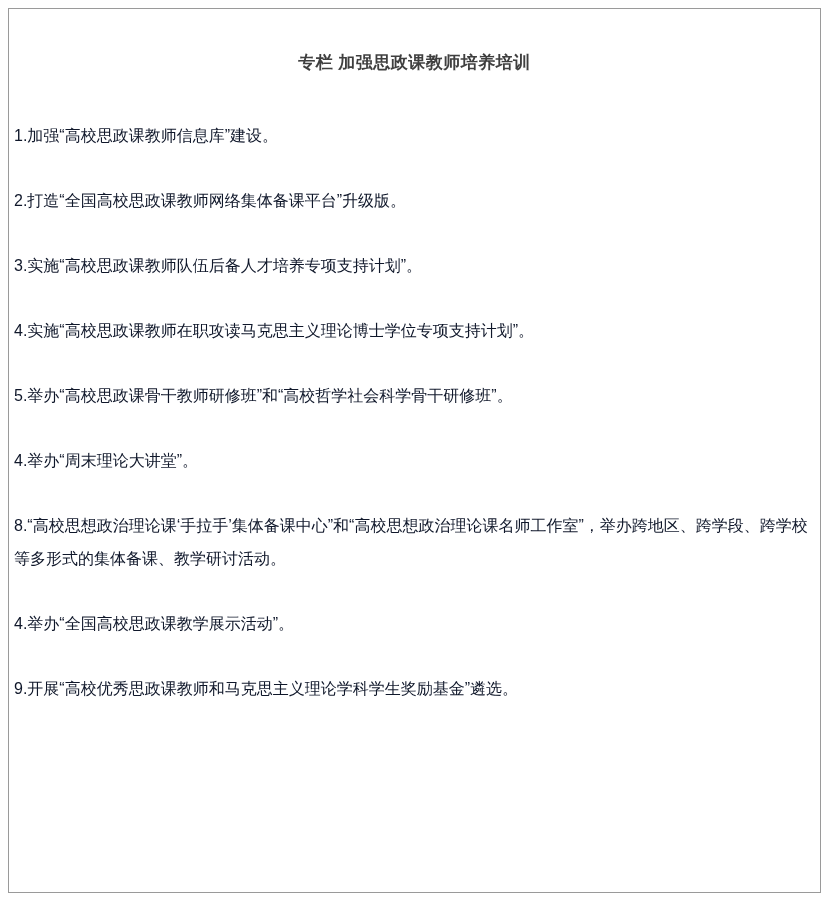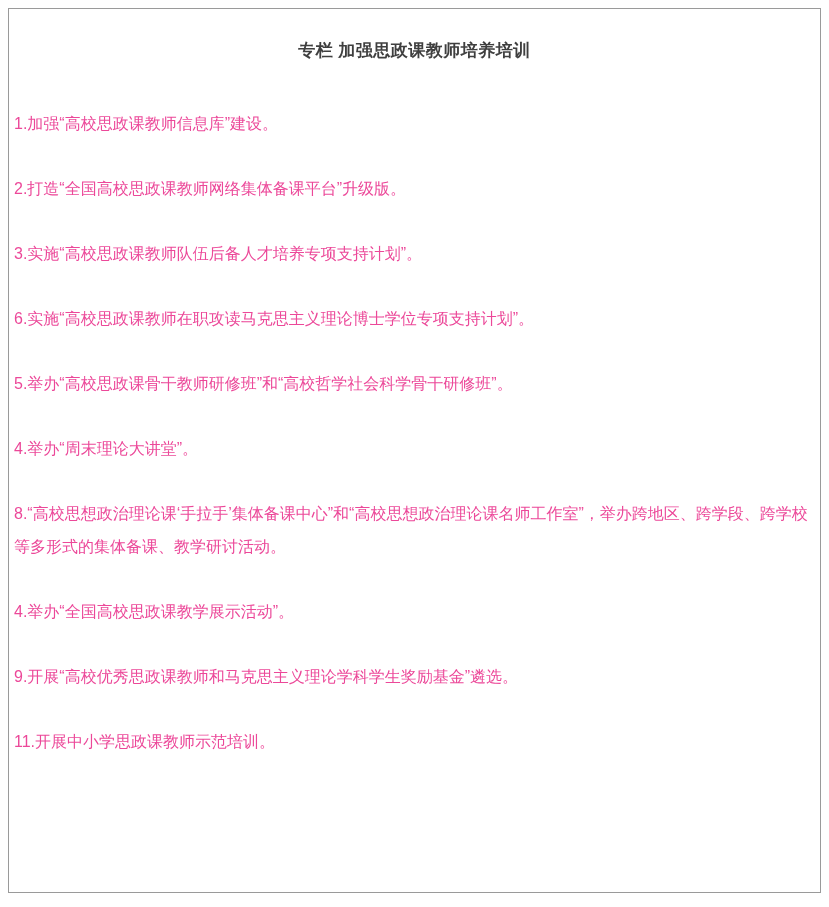--- a/index.html
+++ b/index.html
@@ -17,51 +17,50 @@
   }
   .panel {
     position: absolute;
     left: 8px;
     top: 8px;
     width: 813px;
     height: 885px;
     box-sizing: border-box;
     border: 1px solid #9a9a9a;
     background: #ffffff;
-    padding: 4px 5px;
+    padding: 16px 5px;
     overflow: hidden;
   }
   .panel-title {
     margin: 26px 0 44px 0;
     text-align: center;
     font-size: 17px;
     line-height: 24px;
     font-weight: bold;
     color: #3f3f3f;
     letter-spacing: 0.5px;
   }
   .panel-item {
     margin: 32px 0;
     font-size: 16px;
     line-height: 33px;
-    color: #ec4899;
+    color: #0f172a;
     text-align: left;
     word-break: break-all;
   }
 </style>
 </head>
 <body>
 
 <div class="page">
   <div class="panel">
     <h2 class="panel-title">专栏 加强思政课教师培养培训</h2>
     <p class="panel-item">1.加强“高校思政课教师信息库”建设。</p>
     <p class="panel-item">2.打造“全国高校思政课教师网络集体备课平台”升级版。</p>
     <p class="panel-item">3.实施“高校思政课教师队伍后备人才培养专项支持计划”。</p>
-    <p class="panel-item">6.实施“高校思政课教师在职攻读马克思主义理论博士学位专项支持计划”。</p>
+    <p class="panel-item">4.实施“高校思政课教师在职攻读马克思主义理论博士学位专项支持计划”。</p>
     <p class="panel-item">5.举办“高校思政课骨干教师研修班”和“高校哲学社会科学骨干研修班”。</p>
     <p class="panel-item">4.举办“周末理论大讲堂”。</p>
     <p class="panel-item">8.“高校思想政治理论课‘手拉手’集体备课中心”和“高校思想政治理论课名师工作室”，举办跨地区、跨学段、跨学校等多形式的集体备课、教学研讨活动。</p>
     <p class="panel-item">4.举办“全国高校思政课教学展示活动”。</p>
     <p class="panel-item">9.开展“高校优秀思政课教师和马克思主义理论学科学生奖励基金”遴选。</p>
-    <p class="panel-item">11.开展中小学思政课教师示范培训。</p>
   </div>
 </div>
 
 </body></html>

